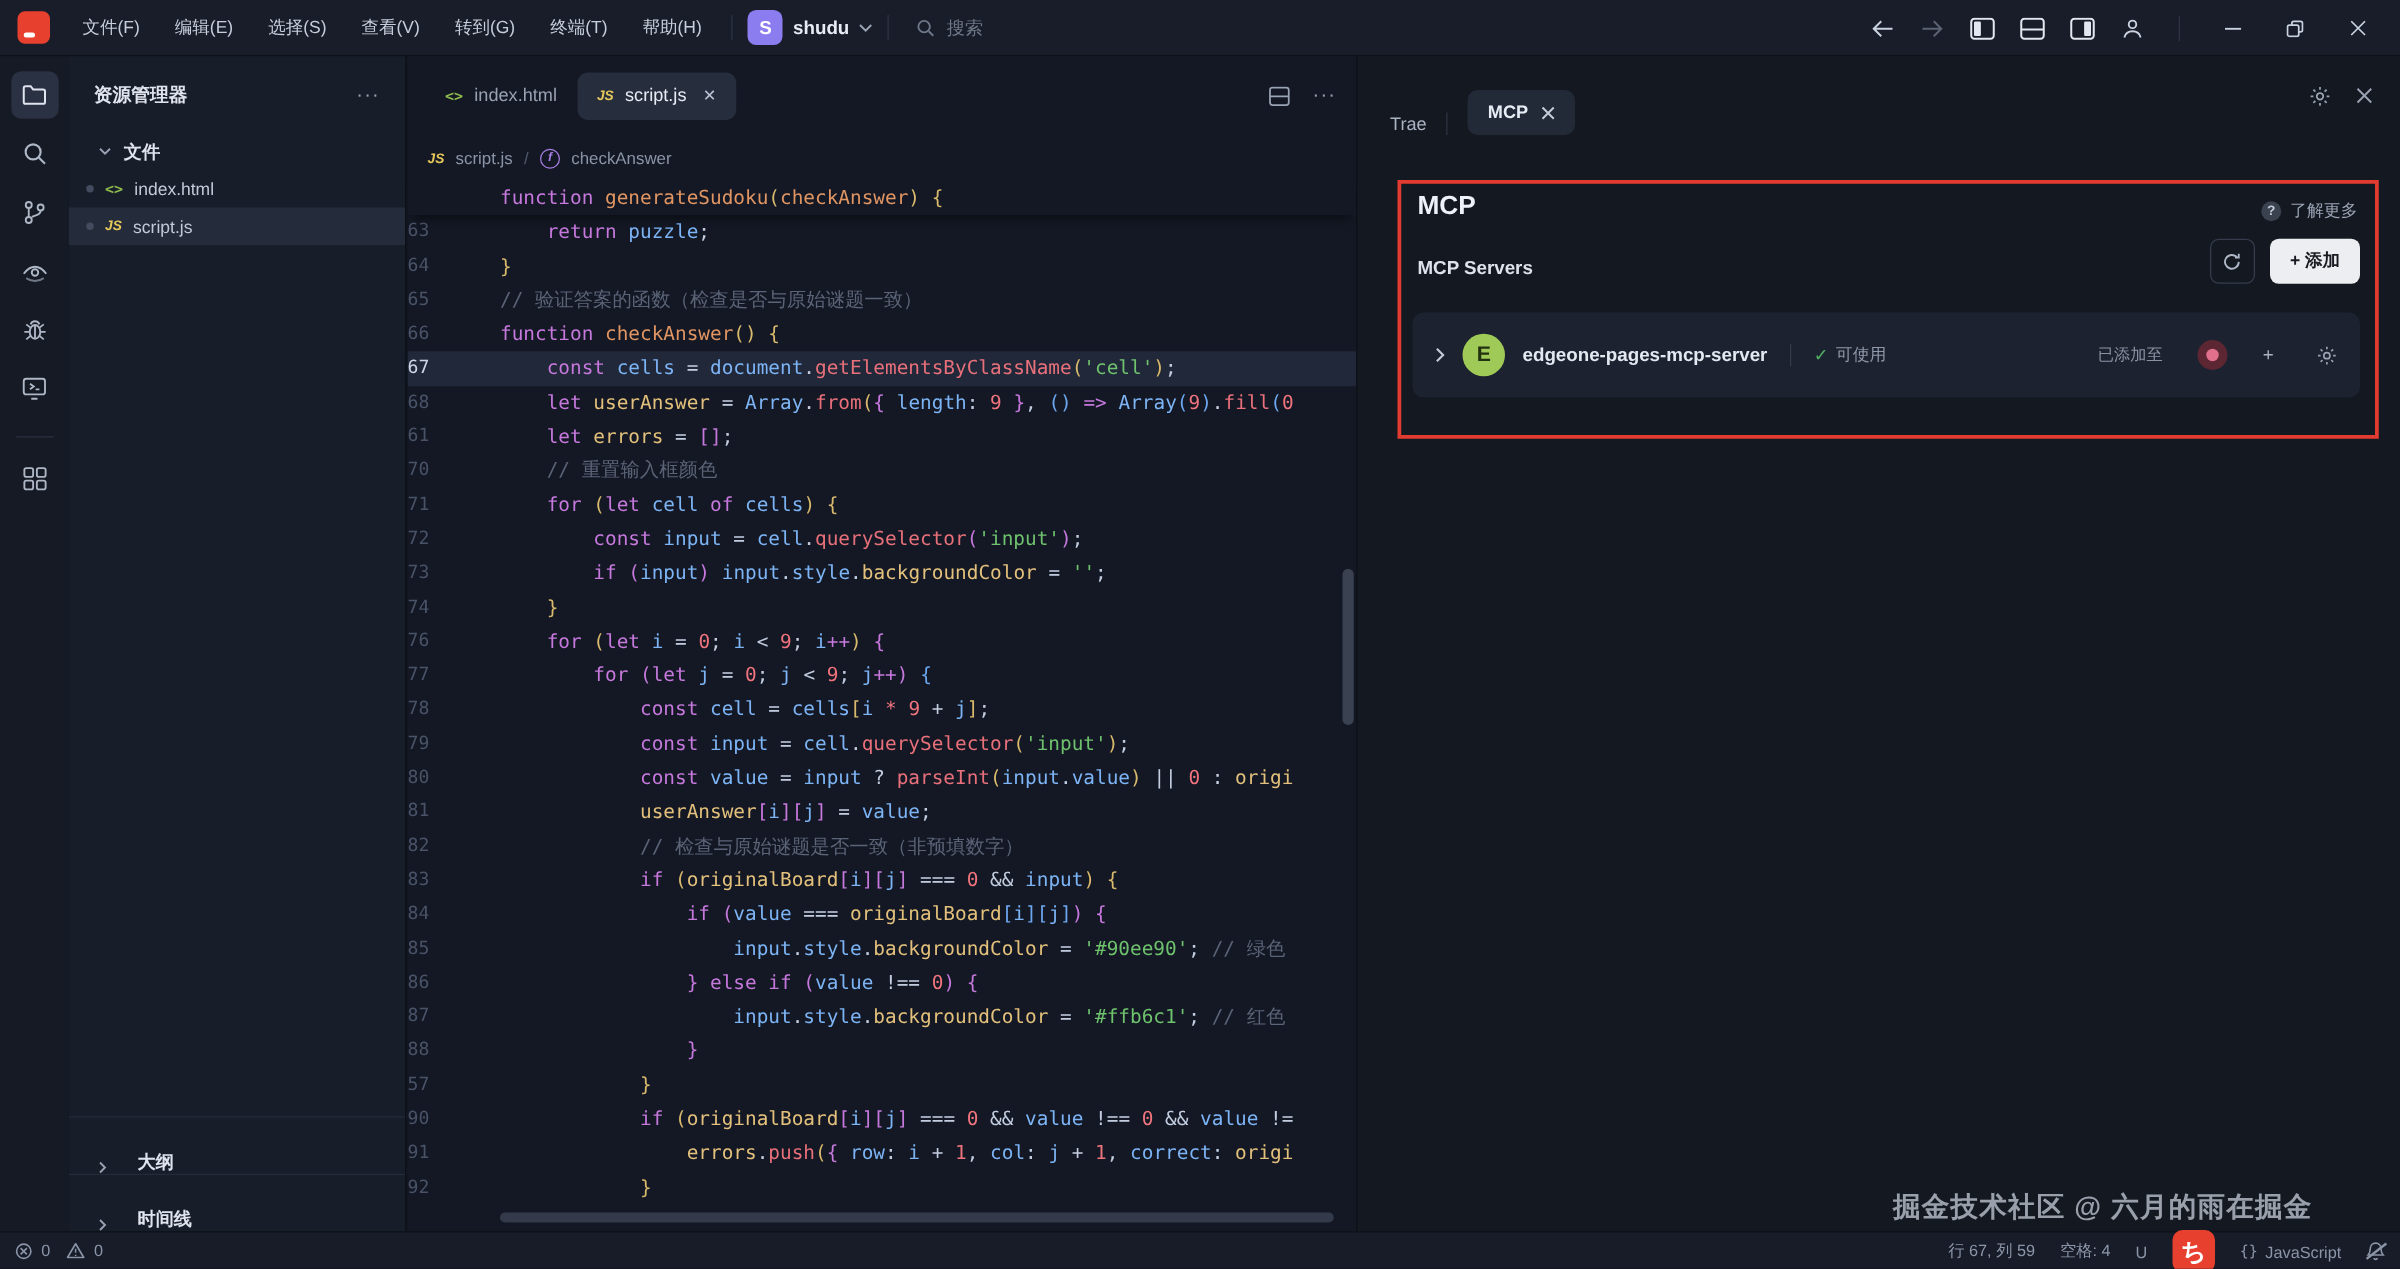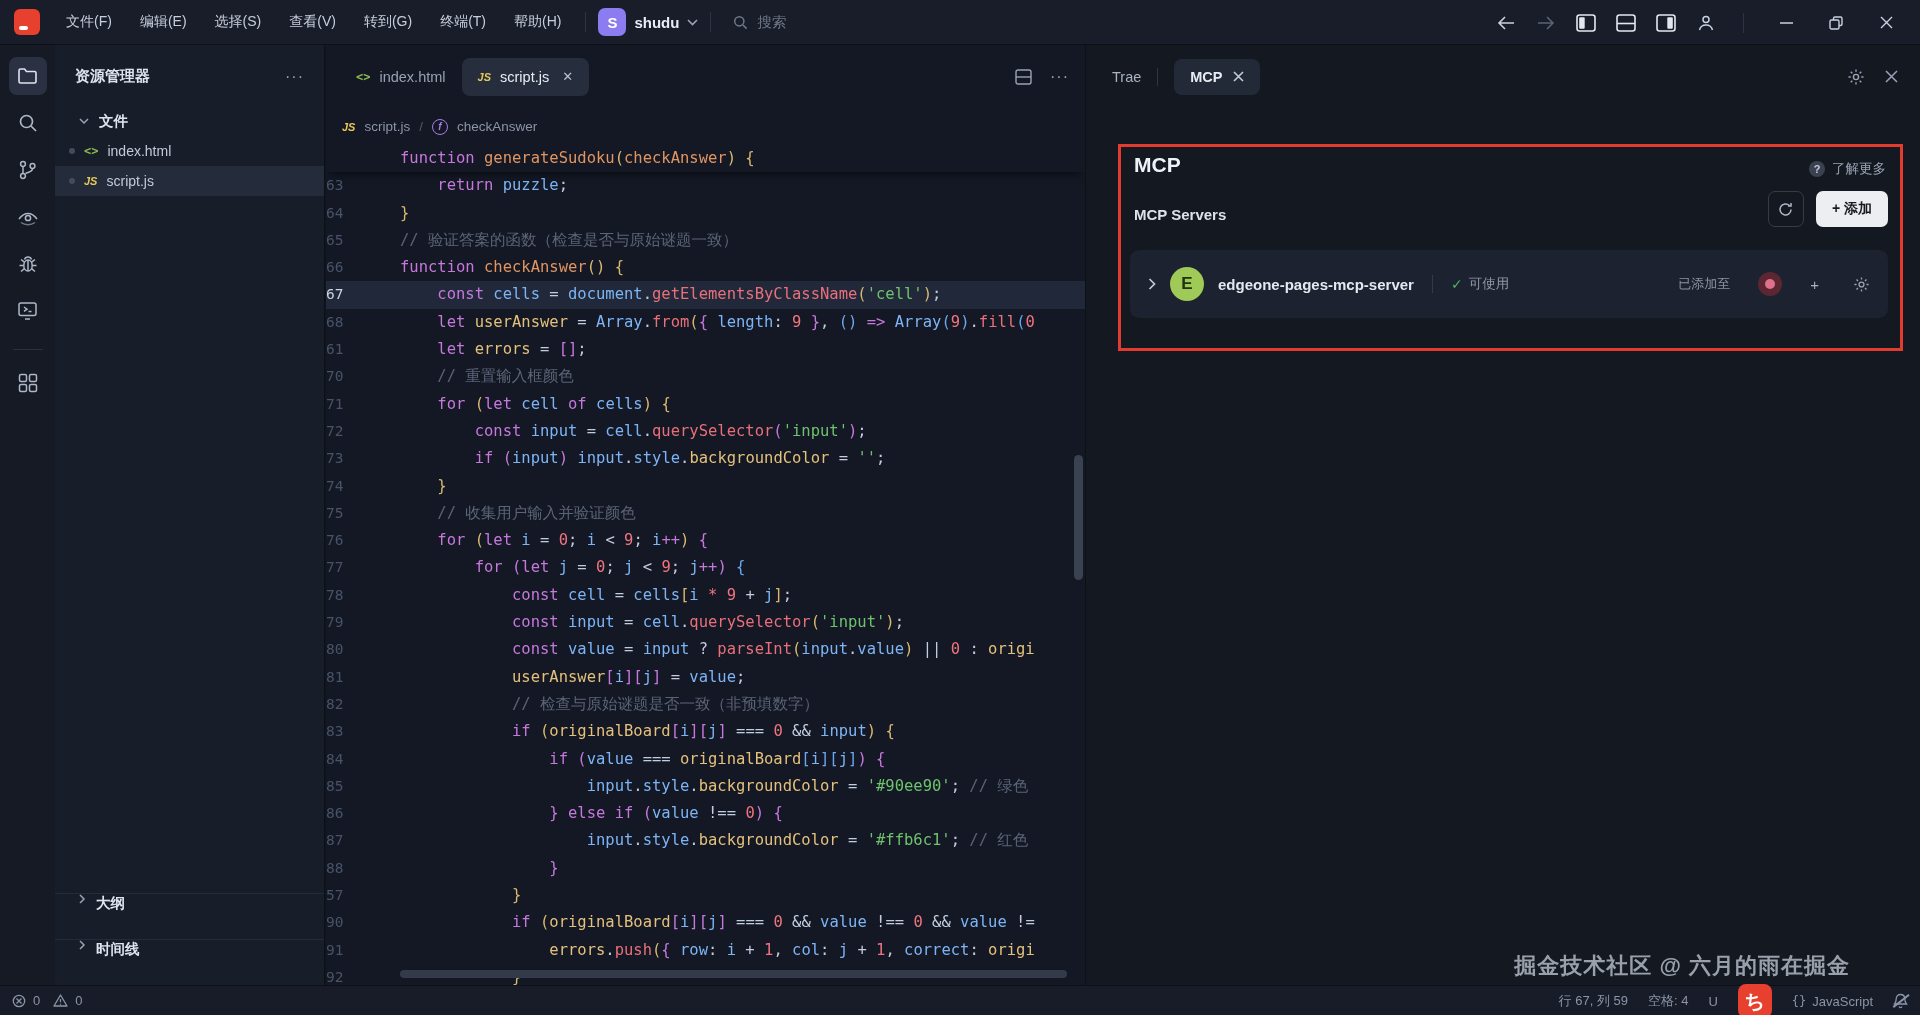--- a/index.html
+++ b/index.html
@@ -40,21 +40,21 @@
   .sb-title { font-size:15px; font-weight:bold; color:#dfe4ee; }
   .sb-dots { color:#9aa3b3; font-size:16px; letter-spacing:1px; }
   .sb-section { display:flex; align-items:center; gap:10px; padding:0 0 0 24px; height:30px; margin-top:20px;
     font-weight:bold; color:#dfe4ee; font-size:14.5px; }
   .file-row { display:flex; align-items:center; gap:9px; height:30px; padding-left:14px; color:#c2cad8; font-size:14px; }
   .file-row.selected { background:#242b3b; }
   .mod-dot { width:6px; height:6px; border-radius:50%; background:#434c5e; flex:0 0 auto; }
   .fi-html { color:#8fbb4e; font-family:"DejaVu Sans Mono",monospace; font-weight:bold; font-size:12px; }
   .fi-js { color:#e5c75a; font-weight:bold; font-size:11px; font-style:italic; }
   .sb-bottom { position:absolute; left:0; right:0; bottom:0; }
-  .sb-foot-row { display:flex; align-items:flex-start; gap:10px; height:46px; padding-left:24px;
+  .sb-foot-row { display:flex; align-items:flex-end; gap:24px; height:46px; padding-left:24px;
     border-top:1px solid #242b39; font-weight:bold; color:#dfe4ee; font-size:14.5px; }
   .chev { color:#9aa3b3; font-size:11px; }
 
   
   .editor { position:absolute; left:326px; top:45px; width:759px; bottom:30px; background:#131824; overflow:hidden; }
   .tabrow { height:63px; display:flex; align-items:center; padding-left:14px; position:relative; }
   .tab { display:flex; align-items:center; gap:9px; height:38px; padding:0 16px; border-radius:8px; color:#98a1b2; font-size:14.5px; }
   .tab.active { background:#262d3c; color:#e8edf5; }
   .tab .close { color:#b9c2d4; font-size:13px; margin-left:4px; }
   .tab-actions { position:absolute; right:16px; top:0; height:63px; display:flex; align-items:center; gap:18px; color:#9aa3b3; }
@@ -71,21 +71,21 @@
   .code-row.current .gutter { color:#cdd5e4; }
   .code-row.sticky { position:relative; z-index:3; background:#131824; box-shadow:0 7px 9px -5px rgba(0,0,0,.55); }
   .tk-kw{color:#c678dd} .tk-fn{color:#e09562} .tk-pr{color:#e09562} .tk-mt{color:#e8707a}
   .tk-vb{color:#7db4f5} .tk-vy{color:#e3c07b} .tk-num{color:#f0747e} .tk-str{color:#6fc26d}
   .tk-cm{color:#5b6377} .tk-pn{color:#c3cde0} .tk-b1{color:#d9b96c} .tk-b2{color:#c678dd} .tk-b3{color:#6ba6ef}
   .vscroll { position:absolute; right:2px; top:310px; width:9px; height:125px; background:#3a4251; border-radius:5px; }
   .hscroll { position:absolute; left:74px; right:18px; bottom:7px; height:8px; background:#333b4a; border-radius:4px; }
 
   
   .panel { position:absolute; left:1085px; top:45px; right:0; bottom:30px; background:#141821; border-left:1px solid #0d1016; }
-  .panel-header { height:63px; display:flex; align-items:center; padding-left:26px; position:relative; }
+  .panel-header { height:63px; display:flex; align-items:flex-end; padding-left:26px; position:relative; }
   .panel-tab-inactive { color:#aab3c2; font-size:14.5px; }
   .ph-sep { width:1px; height:18px; background:#2d3442; margin:0 16px; }
   .panel-tab-active { display:flex; align-items:center; gap:10px; background:#232a37; border-radius:8px;
     height:36px; padding:0 16px; color:#e8edf5; font-weight:bold; font-size:14.5px; }
   .panel-actions { position:absolute; right:22px; top:0; height:63px; display:flex; align-items:center; gap:20px; color:#9aa3b3; }
 
   .red-box { position:absolute; left:32px; top:99px; width:785px; height:207px; border:3px solid #e23b30; }
   .mcp-title { position:absolute; left:13px; top:6px; font-size:21px; font-weight:bold; color:#eef1f7; }
   .learn-more { position:absolute; right:14px; top:13px; display:flex; align-items:center; gap:7px; color:#99a3b3; font-size:13.5px; }
   .q-badge { width:16px; height:16px; border-radius:50%; background:#3a4250; color:#c3cbd8;
@@ -332,21 +332,20 @@
       <div class="code-row"><span class="gutter">65</span><span class="code-text"><span class="tk-cm">// 验证答案的函数（检查是否与原始谜题一致）</span></span></div>
       <div class="code-row"><span class="gutter">66</span><span class="code-text"><span class="tk-kw">function</span><span class="tk-pn"> </span><span class="tk-fn">checkAnswer</span><span class="tk-b1">()</span><span class="tk-pn"> </span><span class="tk-b1">{</span></span></div>
       <div class="code-row current"><span class="gutter">67</span><span class="code-text"><span class="tk-pn">    </span><span class="tk-kw">const</span><span class="tk-pn"> </span><span class="tk-vb">cells</span><span class="tk-pn"> = </span><span class="tk-vb">document</span><span class="tk-pn">.</span><span class="tk-mt">getElementsByClassName</span><span class="tk-b1">(</span><span class="tk-str">'cell'</span><span class="tk-b1">)</span><span class="tk-pn">;</span></span></div>
       <div class="code-row"><span class="gutter">68</span><span class="code-text"><span class="tk-pn">    </span><span class="tk-kw">let</span><span class="tk-pn"> </span><span class="tk-vy">userAnswer</span><span class="tk-pn"> = </span><span class="tk-vb">Array</span><span class="tk-pn">.</span><span class="tk-mt">from</span><span class="tk-b1">(</span><span class="tk-b2">{</span><span class="tk-pn"> </span><span class="tk-vb">length</span><span class="tk-pn">: </span><span class="tk-num">9</span><span class="tk-pn"> </span><span class="tk-b2">}</span><span class="tk-pn">, </span><span class="tk-b3">()</span><span class="tk-pn"> </span><span class="tk-kw">=&gt;</span><span class="tk-pn"> </span><span class="tk-vb">Array</span><span class="tk-b3">(</span><span class="tk-num">9</span><span class="tk-b3">)</span><span class="tk-pn">.</span><span class="tk-mt">fill</span><span class="tk-b3">(</span><span class="tk-num">0</span></span></div>
       <div class="code-row"><span class="gutter">61</span><span class="code-text"><span class="tk-pn">    </span><span class="tk-kw">let</span><span class="tk-pn"> </span><span class="tk-vy">errors</span><span class="tk-pn"> = </span><span class="tk-b2">[]</span><span class="tk-pn">;</span></span></div>
       <div class="code-row"><span class="gutter">70</span><span class="code-text"><span class="tk-pn">    </span><span class="tk-cm">// 重置输入框颜色</span></span></div>
       <div class="code-row"><span class="gutter">71</span><span class="code-text"><span class="tk-pn">    </span><span class="tk-kw">for</span><span class="tk-pn"> </span><span class="tk-b1">(</span><span class="tk-kw">let</span><span class="tk-pn"> </span><span class="tk-vb">cell</span><span class="tk-pn"> </span><span class="tk-kw">of</span><span class="tk-pn"> </span><span class="tk-vb">cells</span><span class="tk-b1">)</span><span class="tk-pn"> </span><span class="tk-b1">{</span></span></div>
       <div class="code-row"><span class="gutter">72</span><span class="code-text"><span class="tk-pn">        </span><span class="tk-kw">const</span><span class="tk-pn"> </span><span class="tk-vb">input</span><span class="tk-pn"> = </span><span class="tk-vb">cell</span><span class="tk-pn">.</span><span class="tk-mt">querySelector</span><span class="tk-b2">(</span><span class="tk-str">'input'</span><span class="tk-b2">)</span><span class="tk-pn">;</span></span></div>
       <div class="code-row"><span class="gutter">73</span><span class="code-text"><span class="tk-pn">        </span><span class="tk-kw">if</span><span class="tk-pn"> </span><span class="tk-b2">(</span><span class="tk-vb">input</span><span class="tk-b2">)</span><span class="tk-pn"> </span><span class="tk-vb">input</span><span class="tk-pn">.</span><span class="tk-vb">style</span><span class="tk-pn">.</span><span class="tk-vy">backgroundColor</span><span class="tk-pn"> = </span><span class="tk-str">''</span><span class="tk-pn">;</span></span></div>
       <div class="code-row"><span class="gutter">74</span><span class="code-text"><span class="tk-pn">    </span><span class="tk-b1">}</span></span></div>
-      <div class="code-row"><span class="gutter">75</span><span class="code-text"><span class="tk-pn">    </span><span class="tk-cm">// 收集用户输入并验证颜色</span></span></div>
       <div class="code-row"><span class="gutter">76</span><span class="code-text"><span class="tk-pn">    </span><span class="tk-kw">for</span><span class="tk-pn"> </span><span class="tk-b1">(</span><span class="tk-kw">let</span><span class="tk-pn"> </span><span class="tk-vb">i</span><span class="tk-pn"> = </span><span class="tk-num">0</span><span class="tk-pn">; </span><span class="tk-vb">i</span><span class="tk-pn"> &lt; </span><span class="tk-num">9</span><span class="tk-pn">; </span><span class="tk-vb">i</span><span class="tk-kw">++</span><span class="tk-b1">)</span><span class="tk-pn"> </span><span class="tk-b2">{</span></span></div>
       <div class="code-row"><span class="gutter">77</span><span class="code-text"><span class="tk-pn">        </span><span class="tk-kw">for</span><span class="tk-pn"> </span><span class="tk-b2">(</span><span class="tk-kw">let</span><span class="tk-pn"> </span><span class="tk-vb">j</span><span class="tk-pn"> = </span><span class="tk-num">0</span><span class="tk-pn">; </span><span class="tk-vb">j</span><span class="tk-pn"> &lt; </span><span class="tk-num">9</span><span class="tk-pn">; </span><span class="tk-vb">j</span><span class="tk-kw">++</span><span class="tk-b2">)</span><span class="tk-pn"> </span><span class="tk-b3">{</span></span></div>
       <div class="code-row"><span class="gutter">78</span><span class="code-text"><span class="tk-pn">            </span><span class="tk-kw">const</span><span class="tk-pn"> </span><span class="tk-vb">cell</span><span class="tk-pn"> = </span><span class="tk-vb">cells</span><span class="tk-b1">[</span><span class="tk-vb">i</span><span class="tk-pn"> </span><span class="tk-num">*</span><span class="tk-pn"> </span><span class="tk-num">9</span><span class="tk-pn"> + </span><span class="tk-vb">j</span><span class="tk-b1">]</span><span class="tk-pn">;</span></span></div>
       <div class="code-row"><span class="gutter">79</span><span class="code-text"><span class="tk-pn">            </span><span class="tk-kw">const</span><span class="tk-pn"> </span><span class="tk-vb">input</span><span class="tk-pn"> = </span><span class="tk-vb">cell</span><span class="tk-pn">.</span><span class="tk-mt">querySelector</span><span class="tk-b1">(</span><span class="tk-str">'input'</span><span class="tk-b1">)</span><span class="tk-pn">;</span></span></div>
       <div class="code-row"><span class="gutter">80</span><span class="code-text"><span class="tk-pn">            </span><span class="tk-kw">const</span><span class="tk-pn"> </span><span class="tk-vb">value</span><span class="tk-pn"> = </span><span class="tk-vb">input</span><span class="tk-pn"> ? </span><span class="tk-mt">parseInt</span><span class="tk-b1">(</span><span class="tk-vb">input</span><span class="tk-pn">.</span><span class="tk-vb">value</span><span class="tk-b1">)</span><span class="tk-pn"> || </span><span class="tk-num">0</span><span class="tk-pn"> : </span><span class="tk-vy">origi</span></span></div>
       <div class="code-row"><span class="gutter">81</span><span class="code-text"><span class="tk-pn">            </span><span class="tk-vy">userAnswer</span><span class="tk-b2">[</span><span class="tk-vb">i</span><span class="tk-b2">][</span><span class="tk-vb">j</span><span class="tk-b2">]</span><span class="tk-pn"> = </span><span class="tk-vb">value</span><span class="tk-pn">;</span></span></div>
       <div class="code-row"><span class="gutter">82</span><span class="code-text"><span class="tk-pn">            </span><span class="tk-cm">// 检查与原始谜题是否一致（非预填数字）</span></span></div>
       <div class="code-row"><span class="gutter">83</span><span class="code-text"><span class="tk-pn">            </span><span class="tk-kw">if</span><span class="tk-pn"> </span><span class="tk-b1">(</span><span class="tk-vy">originalBoard</span><span class="tk-b2">[</span><span class="tk-vb">i</span><span class="tk-b2">][</span><span class="tk-vb">j</span><span class="tk-b2">]</span><span class="tk-pn"> === </span><span class="tk-num">0</span><span class="tk-pn"> &amp;&amp; </span><span class="tk-vb">input</span><span class="tk-b1">)</span><span class="tk-pn"> </span><span class="tk-b1">{</span></span></div>
       <div class="code-row"><span class="gutter">84</span><span class="code-text"><span class="tk-pn">                </span><span class="tk-kw">if</span><span class="tk-pn"> </span><span class="tk-b2">(</span><span class="tk-vb">value</span><span class="tk-pn"> === </span><span class="tk-vy">originalBoard</span><span class="tk-b3">[</span><span class="tk-vb">i</span><span class="tk-b3">][</span><span class="tk-vb">j</span><span class="tk-b3">]</span><span class="tk-b2">)</span><span class="tk-pn"> </span><span class="tk-b2">{</span></span></div>
       <div class="code-row"><span class="gutter">85</span><span class="code-text"><span class="tk-pn">                    </span><span class="tk-vb">input</span><span class="tk-pn">.</span><span class="tk-vb">style</span><span class="tk-pn">.</span><span class="tk-vy">backgroundColor</span><span class="tk-pn"> = </span><span class="tk-str">'#90ee90'</span><span class="tk-pn">; </span><span class="tk-cm">// 绿色</span></span></div>

